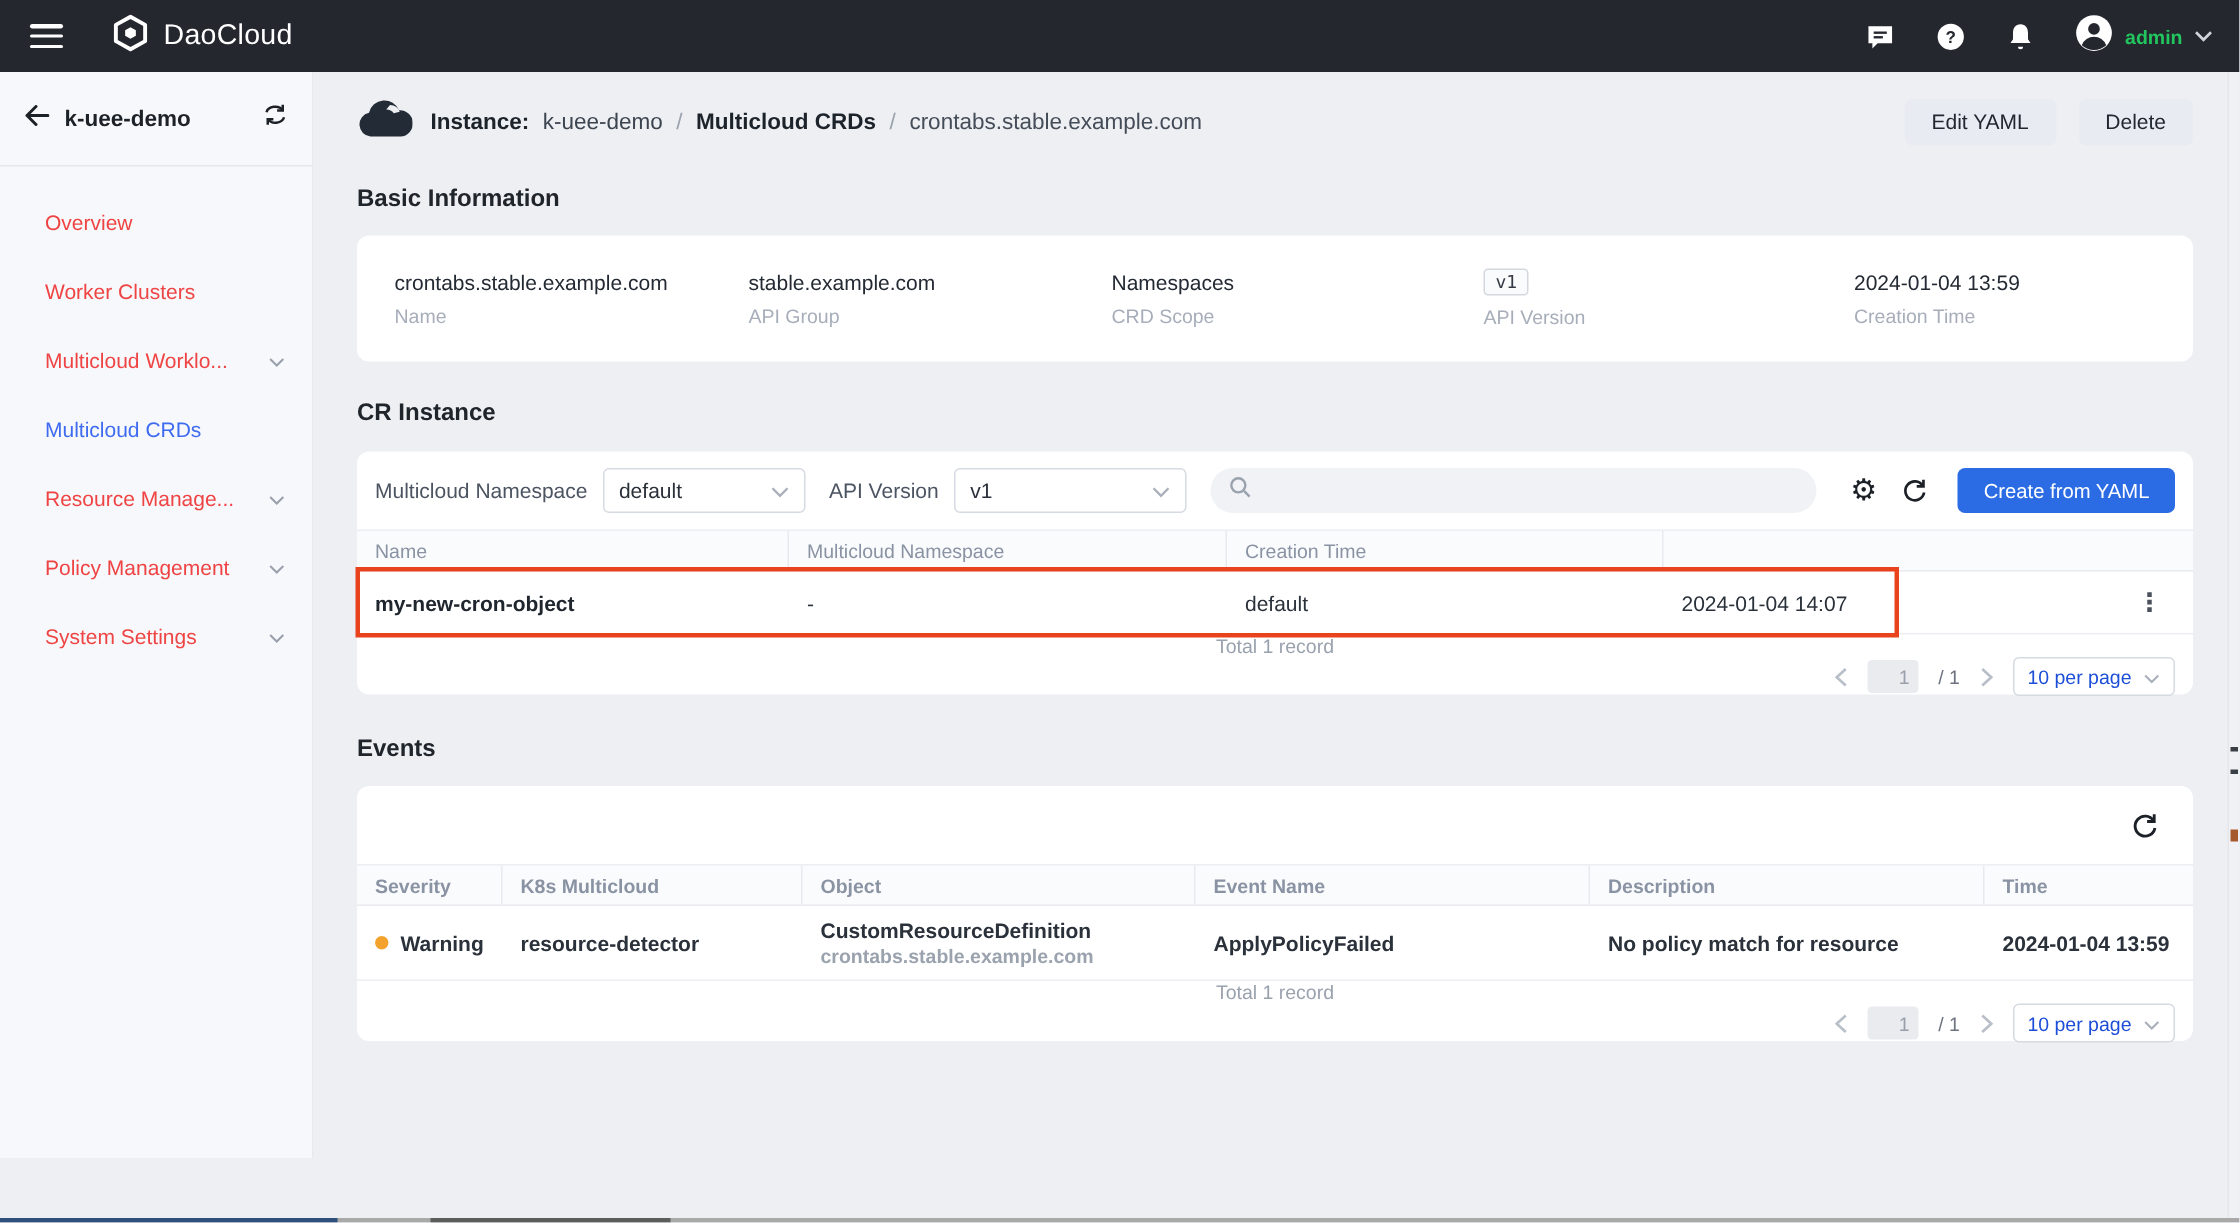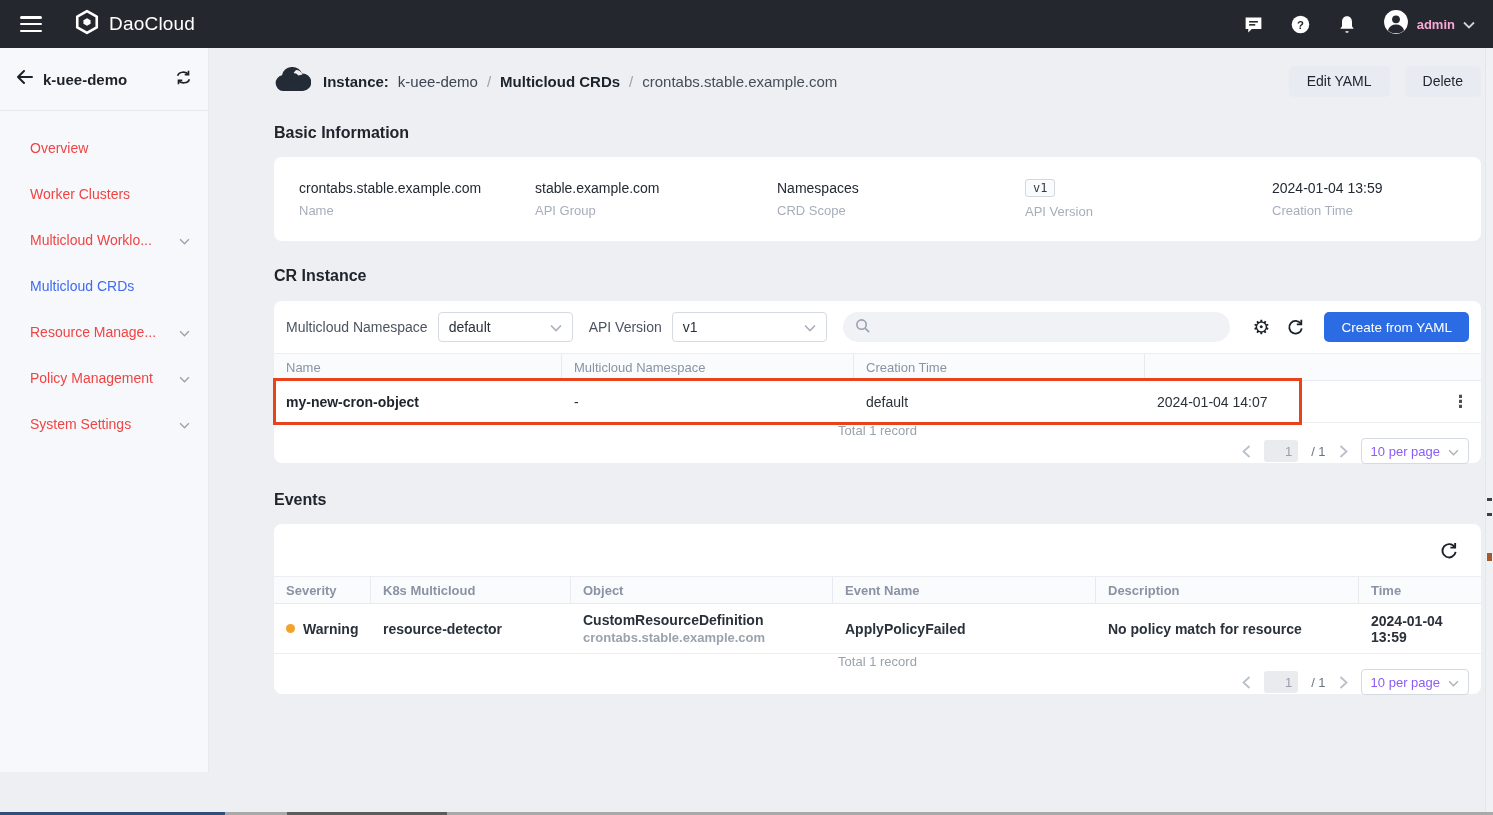--- a/index.html
+++ b/index.html
@@ -8,24 +8,24 @@
 
   
   .topbar { height:48px; background:#24272e; display:flex; align-items:center; padding:0 18px; }
   .hamburger { width:22px; height:16px; display:flex; flex-direction:column; justify-content:space-between; cursor:pointer; margin-left:2px; }
   .hamburger span { display:block; height:2.5px; background:#fff; border-radius:2px; }
   .brand { display:flex; align-items:center; margin-left:32px; gap:9px; }
   .brand-name { color:#fff; font-size:19px; font-weight:400; letter-spacing:.2px; }
   .topbar-right { margin-left:auto; display:flex; align-items:center; gap:26px; }
   .top-icon { display:flex; align-items:center; justify-content:center; cursor:pointer; }
   .avatar-group { display:flex; align-items:center; gap:8px; cursor:pointer; }
-  .admin-name { color:#f9a8d4; font-size:13px; font-weight:600; }
-
-  
-  .app { display:flex; height:724px;gap:36px; }
+  .admin-name { color:#22c55e; font-size:13px; font-weight:600; }
+
+  
+  .app { display:flex; height:724px; }
   .sidebar { width:209px; background:#f7f8fb; border-right:1px solid #e7e9ee; flex-shrink:0; }
   .sidebar-head { height:62px; display:flex; align-items:center; padding:0 16px 0 16px; }
   .cluster-name { font-size:15px; font-weight:700; color:#1d2229; margin-left:10px; }
   .sidebar-head .spacer { flex:1; }
   .sidebar-divider { height:1px; background:#e6e8ed; margin:0; }
   .menu { padding-top:14px; }
   .menu-item { height:46px; display:flex; align-items:center; padding:0 18px 0 30px; font-size:14px; color:#ef4444; cursor:pointer; }
   .menu-item .lbl { flex:1; }
   .menu-item.active { color:#3e6bf0; }
   .chev { color:#9aa1ad; }
@@ -83,21 +83,21 @@
   .cell-strong { font-weight:700; color:#20262e; }
   .row-highlight { position:absolute; left:-1px; top:-3px; width:1029px; height:calc(100% + 6px); border:3px solid #e8431c; pointer-events:none; z-index:4; }
   .kebab { text-align:center; color:#4a515c; font-size:17px; font-weight:700; cursor:pointer; letter-spacing:0; }
 
   .table-footer { height:40px; display:flex; align-items:center; padding:0 12px;flex-direction:column; }
   .total { font-size:13px; color:#9aa2ae; }
   .pager { margin-left:auto; display:flex; align-items:center; gap:13px; }
   .pg-chev { color:#b9bfc9; cursor:pointer; display:flex; }
   .pg-input { width:34px; height:22px; background:#e9ebef; border:none; border-radius:3px; text-align:right; padding-right:6px; color:#9aa0ab; font-size:13px; font-family:inherit; }
   .pg-of { font-size:13px; color:#6d7480; }
-  .per-page { height:26px; border:1px solid #d5d9e0; border-radius:4px; display:flex; align-items:center; gap:8px; padding:0 9px; font-size:13px; color:#8b5cf6; cursor:pointer; background:#fff; }
+  .per-page { height:26px; border:1px solid #d5d9e0; border-radius:4px; display:flex; align-items:center; gap:8px; padding:0 9px; font-size:13px; color:#1d4ed8; cursor:pointer; background:#fff; }
 
   
   .ev-card { margin-top:15px; }
   .ev-toolbar { height:52px; display:flex; align-items:center; justify-content:flex-end; padding:0 20px; }
   .obj-cell { display:flex; flex-direction:column; gap:2px; justify-content:center; }
   .obj-kind { font-size:14px; color:#2a313a; }
   .obj-name { font-size:13px; color:#9aa2ae; }
   .sev-cell { display:flex; align-items:center; gap:8px; }
   .dot { width:9px; height:9px; border-radius:50%; background:#f3a32c; flex-shrink:0; }
 

